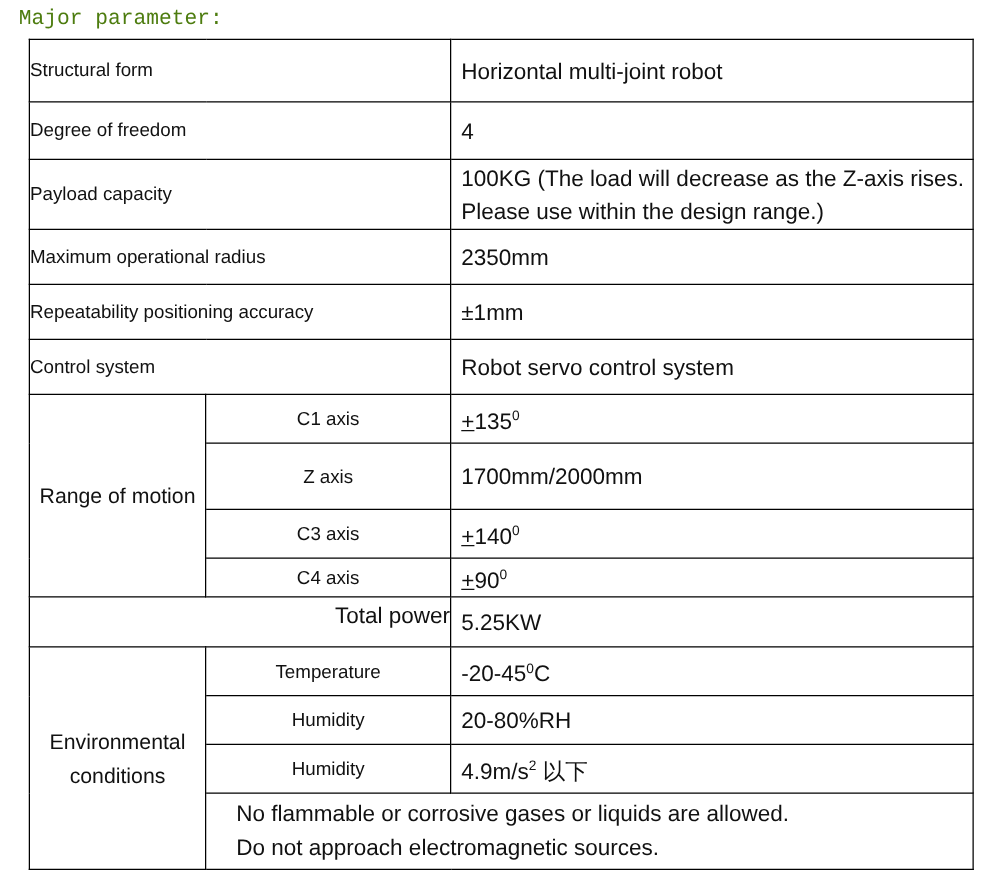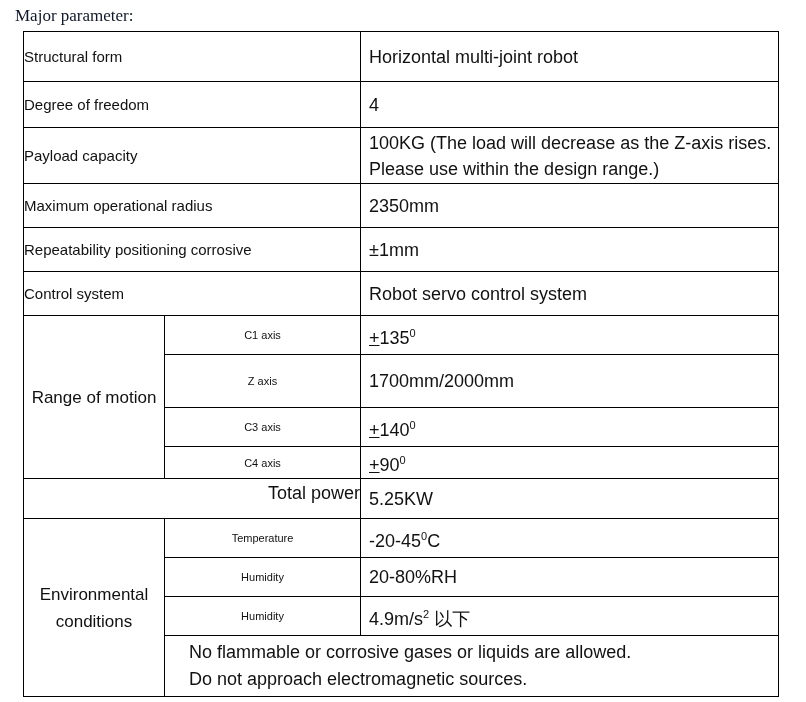--- a/index.html
+++ b/index.html
@@ -1,21 +1,21 @@
 <!DOCTYPE html>
 <html><head>
 <meta charset="utf-8">
 <style>
   html, body { margin:0; padding:0; background:#fff; }
   body { width:806px; height:702px; position:relative; overflow:hidden; color:#111; font-family:"Liberation Sans", sans-serif; }
-  .heading { position:absolute; left:15px; top:6px; font-family:Liberation Serif, serif; font-size:17px; color:#0f172a; }
+  .heading { position:absolute; left:15px; top:6px; font-family:Liberation Mono, monospace; font-size:17px; color:#4d7c0f; }
   table { position:absolute; left:23px; top:31px; border-collapse:collapse; width:755px; table-layout:fixed; }
   td { border:1.5px solid #000; padding:0; vertical-align:middle; }
   td.label { font-size:15px; }
-  td.sublabel { text-align:center; font-size:11px; }
+  td.sublabel { text-align:center; font-size:15px; }
   td.group { text-align:center; font-size:17px; line-height:27px; }
   td.val { font-size:18px; padding-left:8px; line-height:26px; }
   td.note { font-size:18px; padding-left:24px; line-height:27px; }
   td.total { text-align:right; font-size:18px; }
   .pm { text-decoration:underline; }
   sup { font-size:11px; }
 </style>
 </head>
 <body>
 
@@ -38,21 +38,21 @@
   </tr>
   <tr style="height:56px">
     <td colspan="2" class="label">Payload capacity</td>
     <td class="val">100KG (The load will decrease as the Z-axis rises. Please use within the design range.)</td>
   </tr>
   <tr style="height:44px">
     <td colspan="2" class="label">Maximum operational radius</td>
     <td class="val">2350mm</td>
   </tr>
   <tr style="height:44px">
-    <td colspan="2" class="label">Repeatability positioning corrosive</td>
+    <td colspan="2" class="label">Repeatability positioning accuracy</td>
     <td class="val">±1mm</td>
   </tr>
   <tr style="height:44px">
     <td colspan="2" class="label">Control system</td>
     <td class="val">Robot servo control system</td>
   </tr>
   <tr style="height:39px">
     <td rowspan="4" class="group">Range of motion</td>
     <td class="sublabel">C1 axis</td>
     <td class="val"><span class="pm">+</span><span>135</span><sup>0</sup></td>

